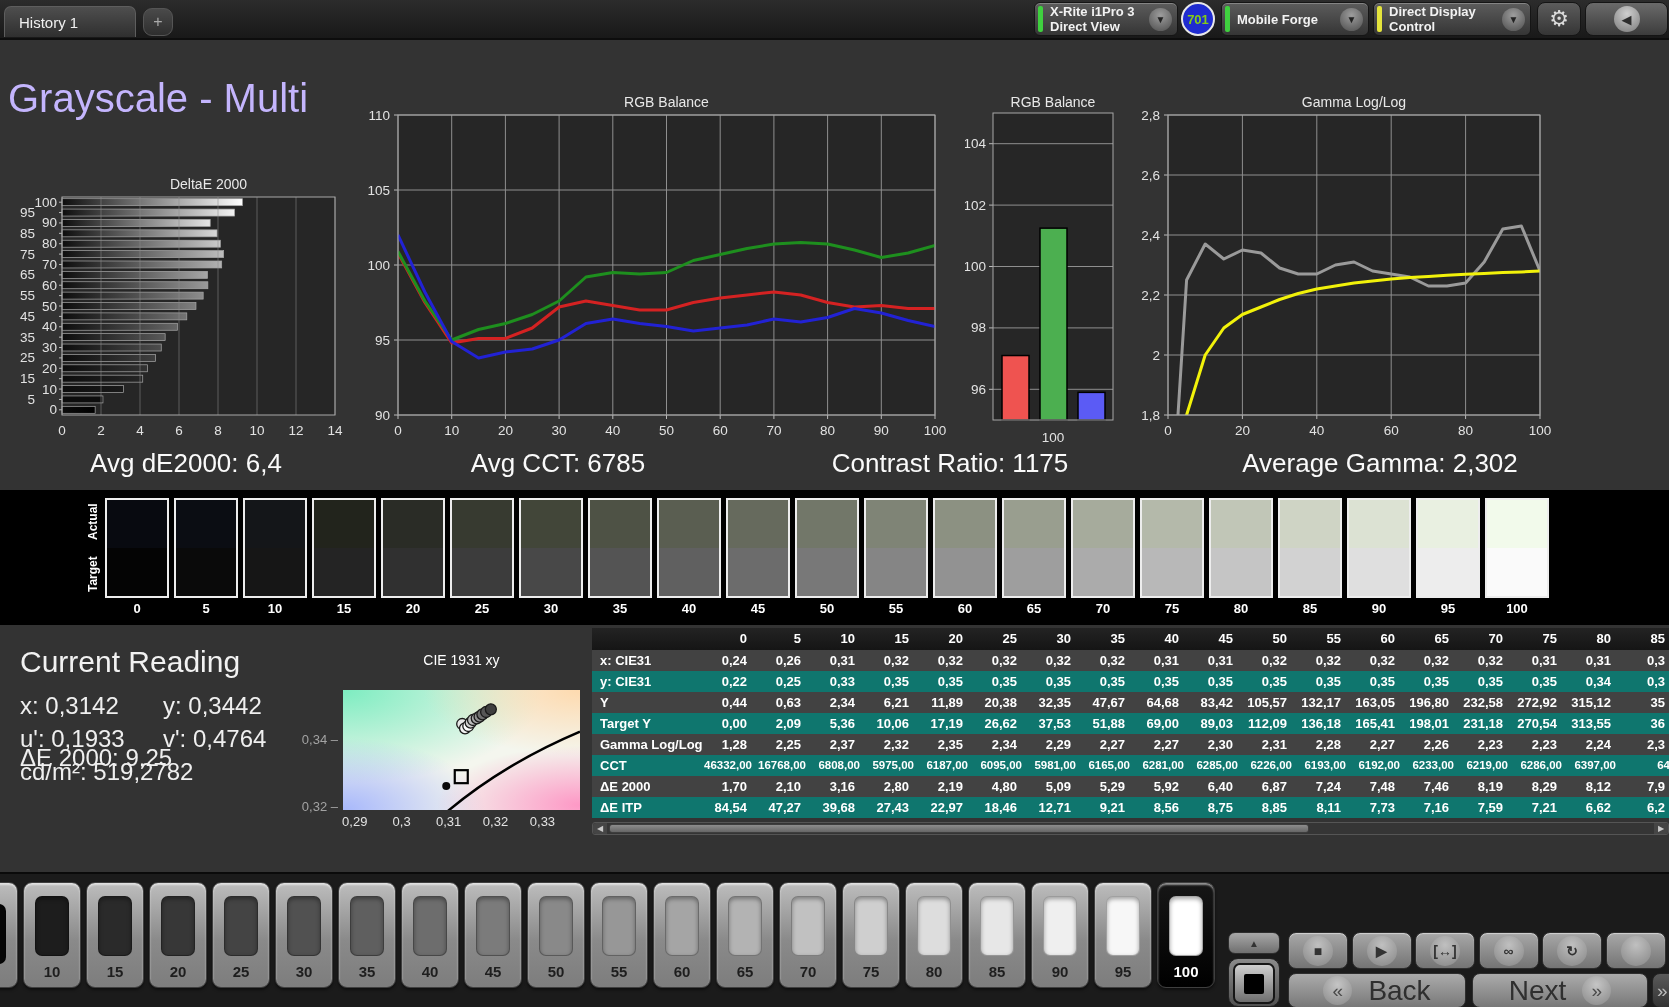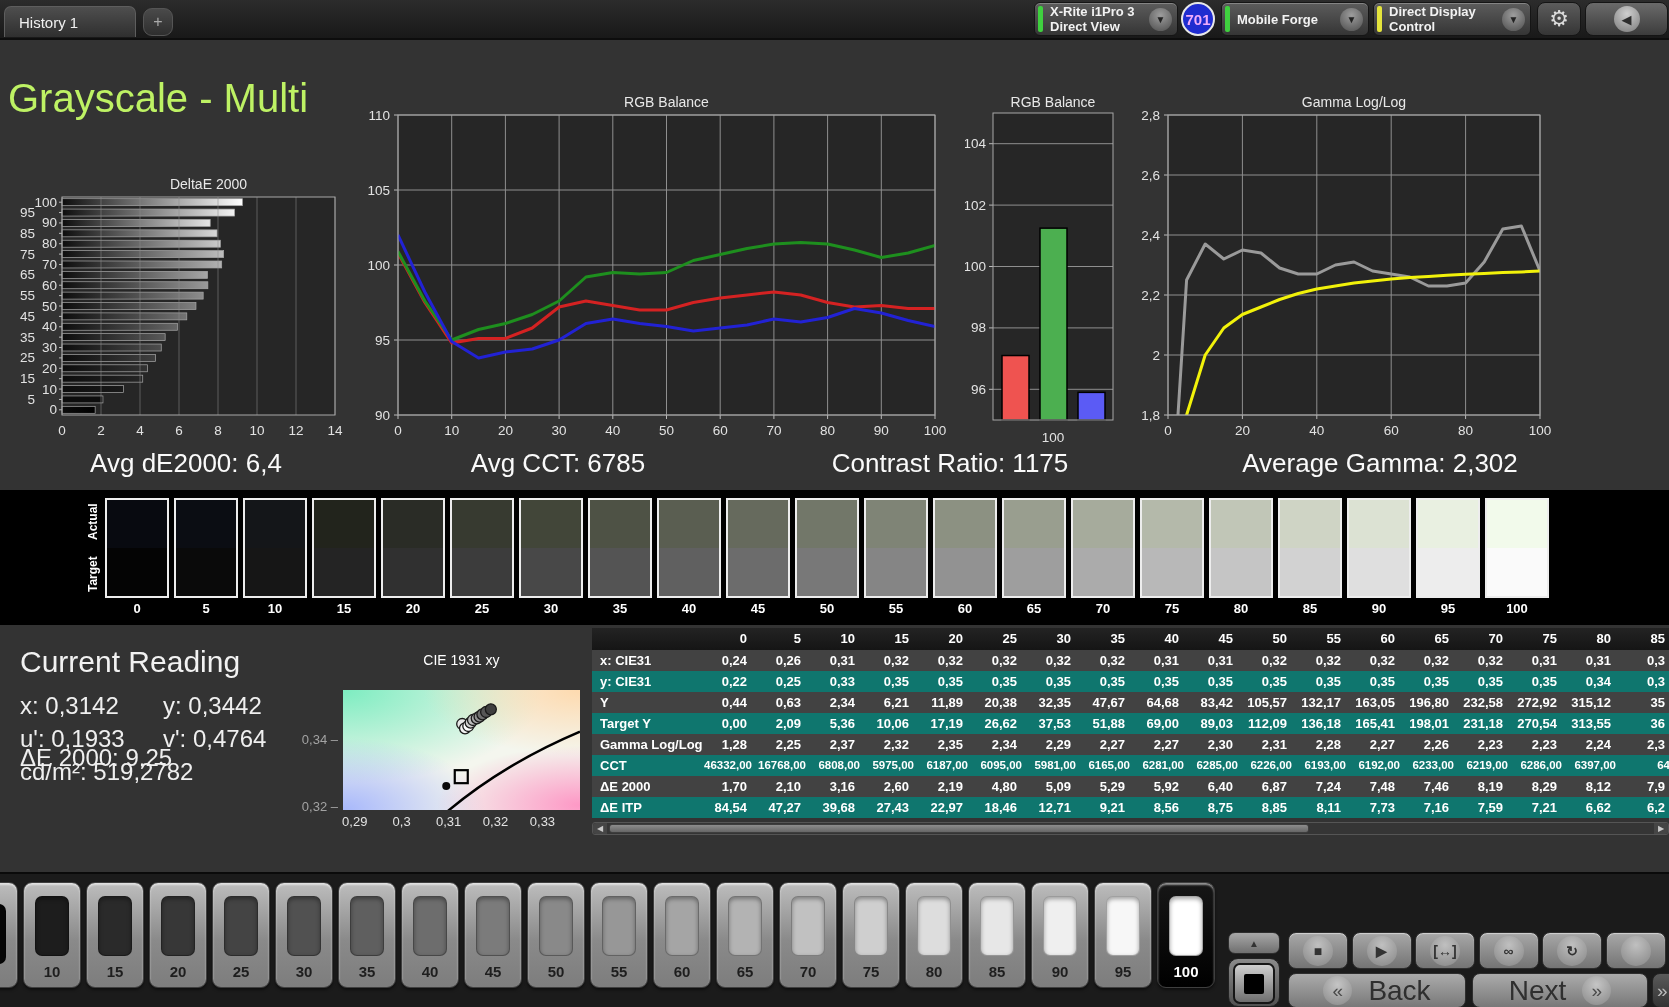--- a/index.html
+++ b/index.html
@@ -20,36 +20,36 @@
     background:linear-gradient(#5c5c5c,#353535);border:1px solid #151515;
     box-shadow:inset 0 1px 0 rgba(255,255,255,.25);
     display:flex;align-items:center;color:#f2f2f2;font-size:13px;font-weight:600;box-sizing:border-box;}
   .dd .accent{position:absolute;left:3px;top:3px;bottom:3px;width:5px;border-radius:2px;}
   .dd .ddtext{margin-left:15px;line-height:15px;}
   .dd .chev{margin-left:auto;margin-right:5px;width:23px;height:23px;border-radius:50%;flex:none;
     background:radial-gradient(circle at 50% 32%,#9d9d9d,#4d4d4d);color:#222;font-size:10px;
     display:flex;align-items:center;justify-content:center;}
   #meter-dd{left:1034px;width:144px;}
   #badge{position:absolute;left:1181px;top:2px;width:34px;height:34px;border-radius:50%;
-    background:#1f2cd0;border:2px solid #e8e8e8;box-sizing:border-box;color:#f0abfc;font-weight:bold;
-    font-size:15px;display:flex;align-items:center;justify-content:center;}
+    background:#1f2cd0;border:2px solid #e8e8e8;box-sizing:border-box;color:#84cc16;font-weight:bold;
+    font-size:13px;display:flex;align-items:center;justify-content:center;}
   #source-dd{left:1221px;width:148px;}
   #control-dd{left:1373px;width:158px;}
   #gear-btn{position:absolute;left:1537px;top:2px;width:44px;height:34px;border-radius:8px;
     background:linear-gradient(#5c5c5c,#353535);border:1px solid #151515;color:#dcdcdc;font-size:22px;
     display:flex;align-items:center;justify-content:center;padding:0;}
   #collapse-btn{position:absolute;left:1585px;top:2px;width:83px;height:34px;border-radius:8px;
     background:linear-gradient(#6a6a6a,#3c3c3c);border:1px solid #151515;
     display:flex;align-items:center;justify-content:center;padding:0;}
   #collapse-btn .circ{width:26px;height:26px;border-radius:50%;
     background:radial-gradient(circle at 50% 30%,#cfcfcf,#7a7a7a);color:#2e2e2e;font-size:13px;
     display:flex;align-items:center;justify-content:center;}
 
   
-  #page-title{position:absolute;left:8px;top:76px;margin:0;font-size:40px;font-weight:400;color:#bef264;}
+  #page-title{position:absolute;left:8px;top:76px;margin:0;font-size:40px;font-weight:400;color:#c4b5fd;}
   .stat{position:absolute;top:448px;transform:translateX(-50%);font-size:26px;color:#fafafa;white-space:nowrap;}
   #stat-de{left:186px;} #stat-cct{left:558px;} #stat-cr{left:950px;} #stat-gamma{left:1380px;}
 
   
   .chart{position:absolute;}
   #chart-deltae{left:8px;top:175px;}
   #chart-rgbline{left:350px;top:95px;}
   #chart-rgbbar{left:965px;top:95px;}
   #chart-gamma{left:1130px;top:95px;}
 
@@ -762,21 +762,21 @@
         <div class="tcell">6219,00</div>
         <div class="tcell">6286,00</div>
         <div class="tcell">6397,00</div>
         <div class="tcell">64</div>
       </div>
       <div class="trow row-dark">
         <div class="tlabel">ΔE 2000</div>
         <div class="tcell">1,70</div>
         <div class="tcell">2,10</div>
         <div class="tcell">3,16</div>
-        <div class="tcell">2,60</div>
+        <div class="tcell">2,80</div>
         <div class="tcell">2,19</div>
         <div class="tcell">4,80</div>
         <div class="tcell">5,09</div>
         <div class="tcell">5,29</div>
         <div class="tcell">5,92</div>
         <div class="tcell">6,40</div>
         <div class="tcell">6,87</div>
         <div class="tcell">7,24</div>
         <div class="tcell">7,48</div>
         <div class="tcell">7,46</div>

